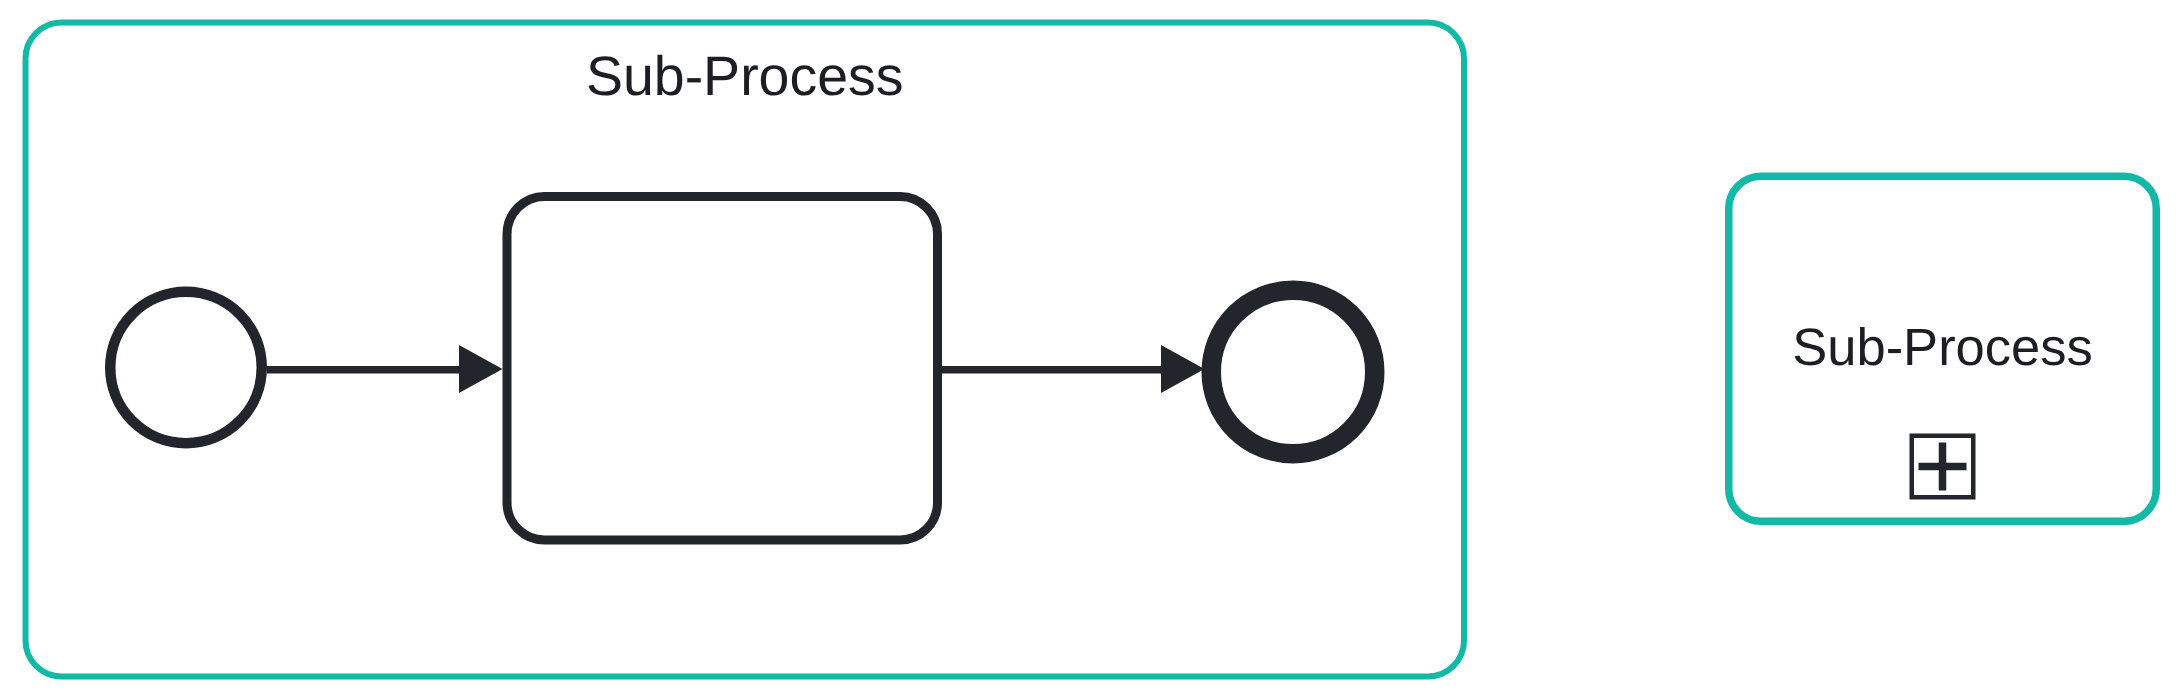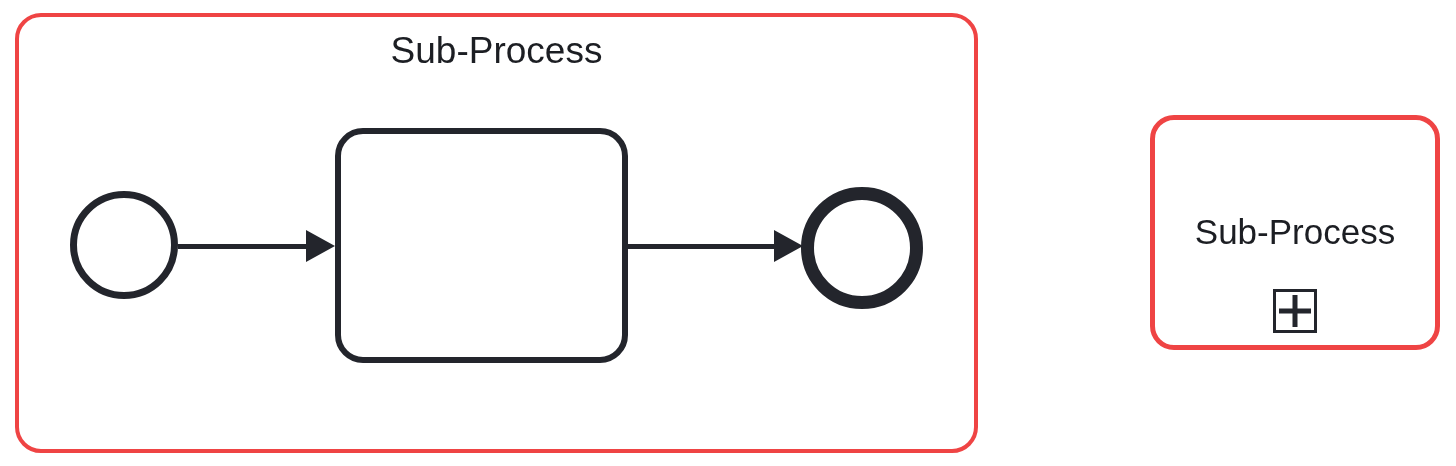--- a/index.html
+++ b/index.html
@@ -12,21 +12,21 @@
     position: relative;
     width: 1456px;
     height: 466px;
     background: #ffffff;
     overflow: hidden;
   }
   
   .subprocess {
     position: absolute;
     background: #ffffff;
-    border: 4px solid #ef4444;
+    border: 4px solid #14b8a6;
     box-sizing: border-box;
   }
   .subprocess.expanded {
     left: 15px;
     top: 13px;
     width: 963px;
     height: 440px;
     border-radius: 26px;
   }
   .subprocess-label {

